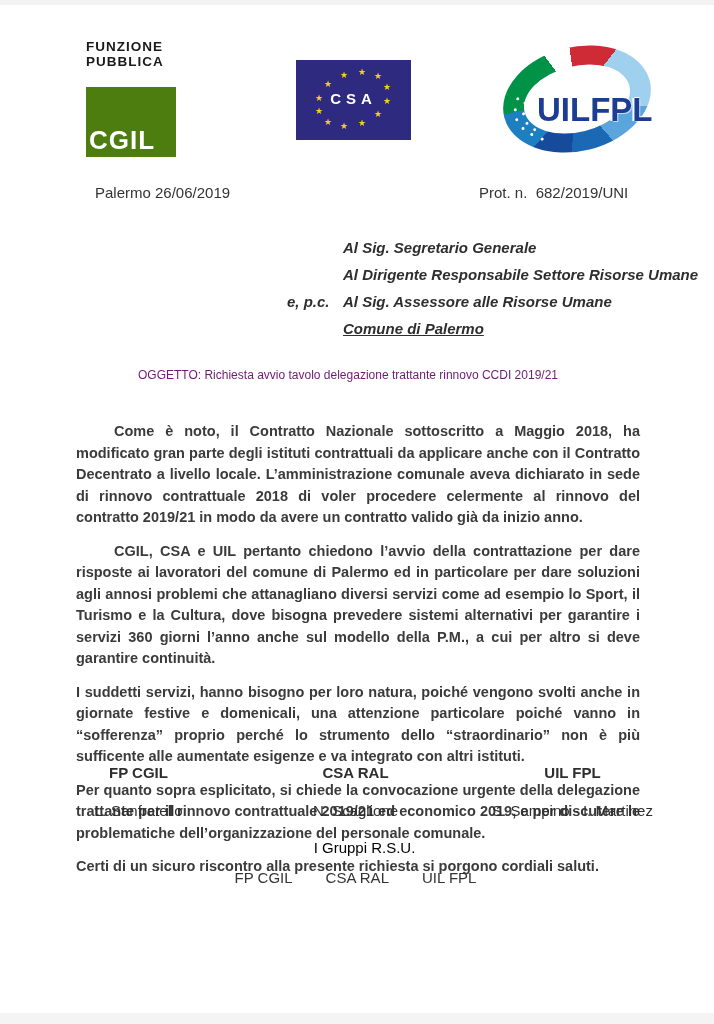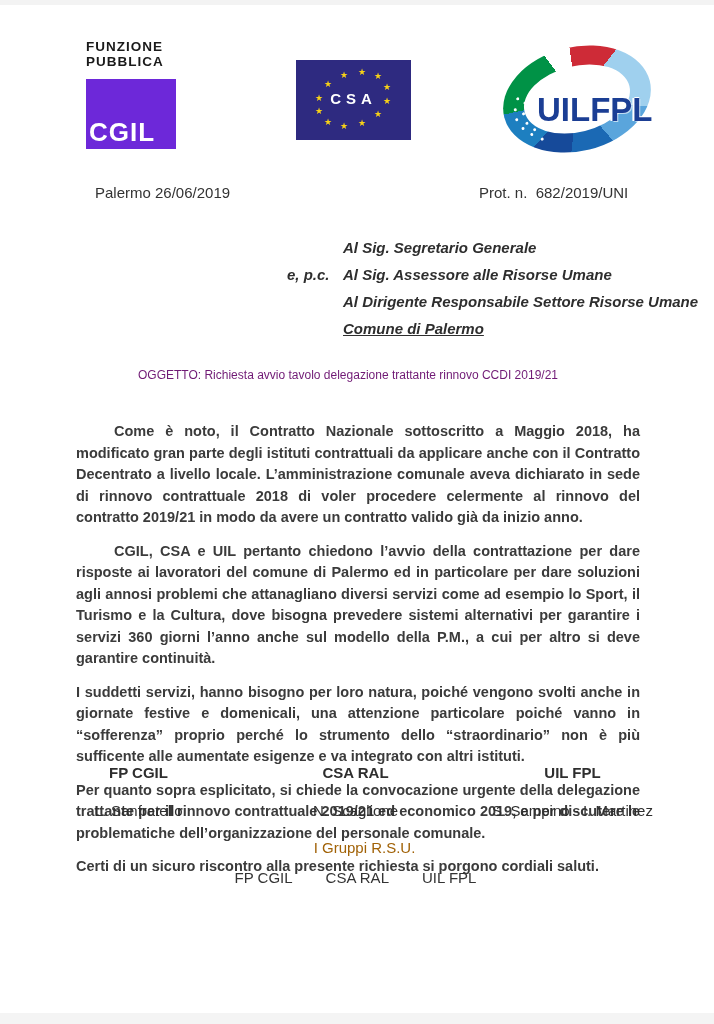--- a/index.html
+++ b/index.html
@@ -11,21 +11,21 @@
   }
   .edge{position:absolute;left:0;width:714px;background:#f3f3f3;}
   .edge.top{top:0;height:5px;}
   .edge.bottom{top:1013px;height:11px;background:#f4f4f4;}
 
   
   .logos{position:absolute;top:0;left:0;width:616px;height:160px;}
 
   .logo-cgil{position:absolute;left:86px;top:40px;width:92px;}
   .cgil-line{font-weight:bold;color:#1a1a1a;font-size:13.5px;line-height:14.5px;letter-spacing:1px;}
-  .cgil-red{margin-top:10px;width:90px;height:70px;background:#6d28d9;position:relative;}
+  .cgil-red{margin-top:18px;width:90px;height:70px;background:#4d7c0f;position:relative;}
   .cgil-acronym{position:absolute;left:3px;bottom:1px;color:#ffffff;font-weight:bold;font-size:26px;letter-spacing:1px;}
 
   .logo-csa{position:absolute;left:296px;top:60px;width:115px;height:80px;background:#2e2a80;}
   .csa-star{position:absolute;color:#f7d117;font-size:9px;line-height:10px;width:10px;text-align:center;}
   .csa-acronym{position:absolute;left:0;top:30px;width:100%;text-align:center;color:#ffffff;font-weight:bold;font-size:15px;letter-spacing:5px;}
 
   .logo-uil{position:absolute;left:500px;top:45px;width:158px;height:112px;}
   .uil-ring{position:absolute;left:2px;top:2px;width:150px;height:104px;border-radius:50%;
     transform:rotate(-14deg);
     background:conic-gradient(from -70deg,
@@ -53,21 +53,21 @@
 
   
   .body-text{position:absolute;top:409px;left:64px;width:588px;font-size:14.5px;line-height:21.5px;text-align:justify;color:#3b3b3b;}
   .body-text p{margin:12px;font-weight:bold;}
   .body-text p.indent{text-indent:38px;}
 
   
   .sig-grid{position:absolute;left:30px;width:651px;display:grid;grid-template-columns:1fr 1fr 1fr;text-align:center;font-size:15px;color:#2e2e2e;}
   .sig-orgs{top:764px;font-weight:bold;}
   .sig-names{top:802px;}
-  .rsu-line{position:absolute;top:839px;left:30px;width:651px;text-align:center;font-size:15px;color:#a16207;transform:translateX(9px);}
+  .rsu-line{position:absolute;top:839px;left:30px;width:651px;text-align:center;font-size:15px;color:#000000;transform:translateX(9px);}
   .rsu-orgs{position:absolute;top:869px;left:30px;width:651px;display:flex;justify-content:center;gap:33px;font-size:15px;color:#333;}
 </style>
 </head>
 <body>
 
 <div>
   <div class="edge top"></div>
 
   <div class="logos">
 
@@ -116,25 +116,25 @@
   <div class="meta-row">
     <span class="place-date">Palermo 26/06/2019</span>
     <span class="protocol">Prot. n.  682/2019/UNI</span>
   </div>
 
   <div class="recipients">
     <div class="r-line">
       <span>Al Sig. Segretario Generale</span>
     </div>
     <div class="r-line">
+      <span>Al Dirigente Responsabile Settore Risorse Umane</span>
+    </div>
+    <div class="r-line">
       <span class="cc-label">e, p.c.</span>
       <span>Al Sig. Assessore alle Risorse Umane</span>
-    </div>
-    <div class="r-line">
-      <span>Al Dirigente Responsabile Settore Risorse Umane</span>
     </div>
     <div class="r-line">
       <span class="r-org">Comune di Palermo</span>
     </div>
   </div>
 
   <div class="subject">OGGETTO: Richiesta avvio tavolo delegazione trattante rinnovo CCDI 2019/21</div>
 
   <div class="body-text">
     <p class="indent">Come è noto, il Contratto Nazionale sottoscritto a Maggio 2018, ha modificato gran parte degli istituti contrattuali da applicare anche con il Contratto Decentrato a livello locale. L’amministrazione comunale aveva dichiarato in sede di rinnovo contrattuale 2018 di voler procedere celermente al rinnovo del contratto 2019/21 in modo da avere un contratto valido già da inizio anno.</p>

